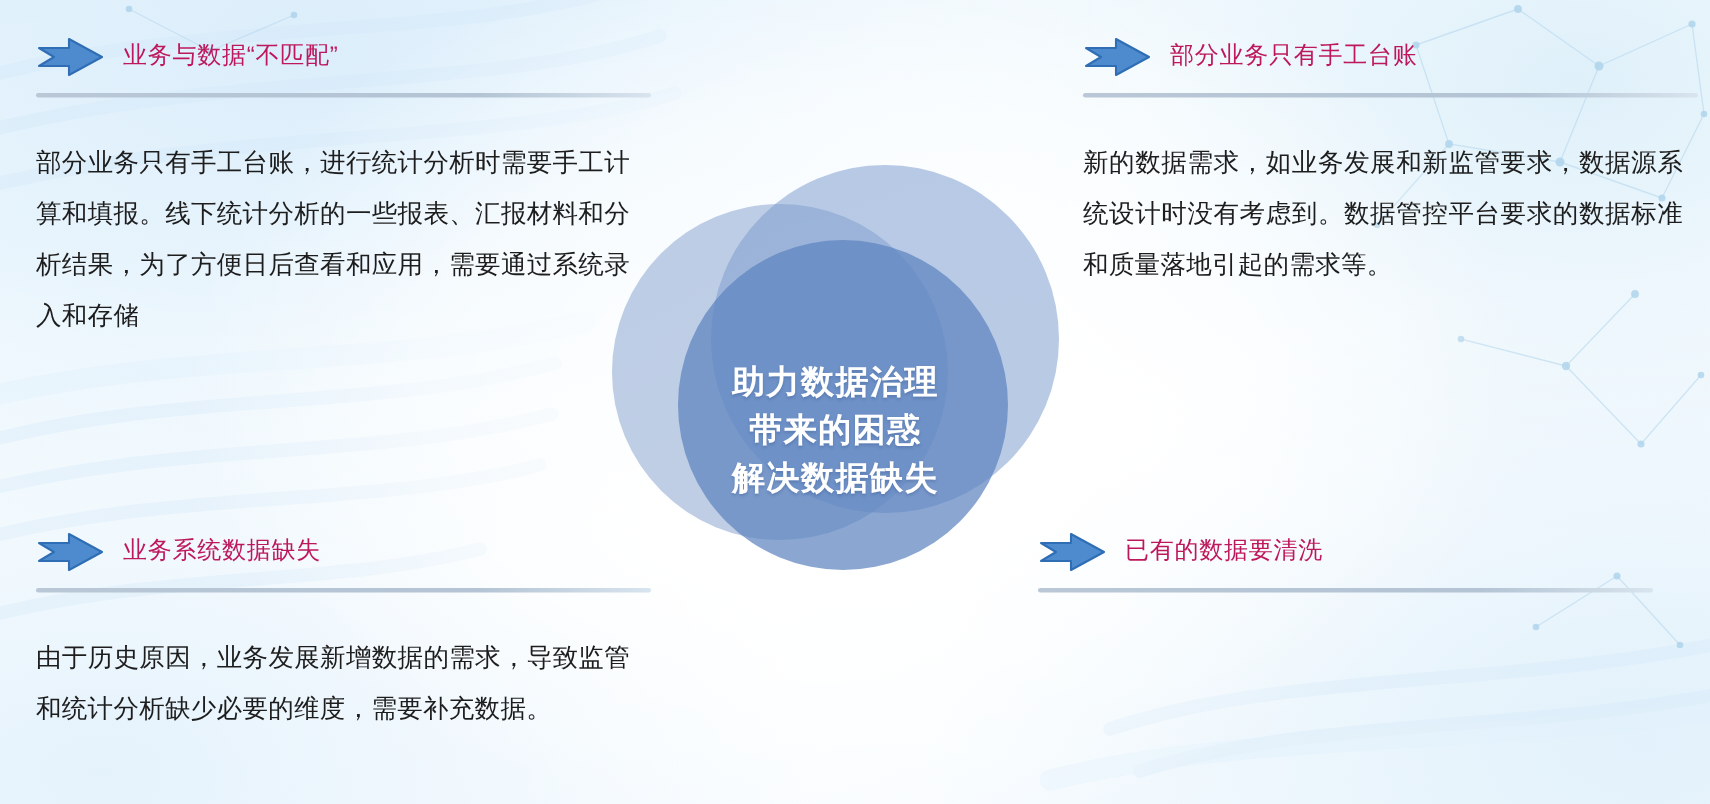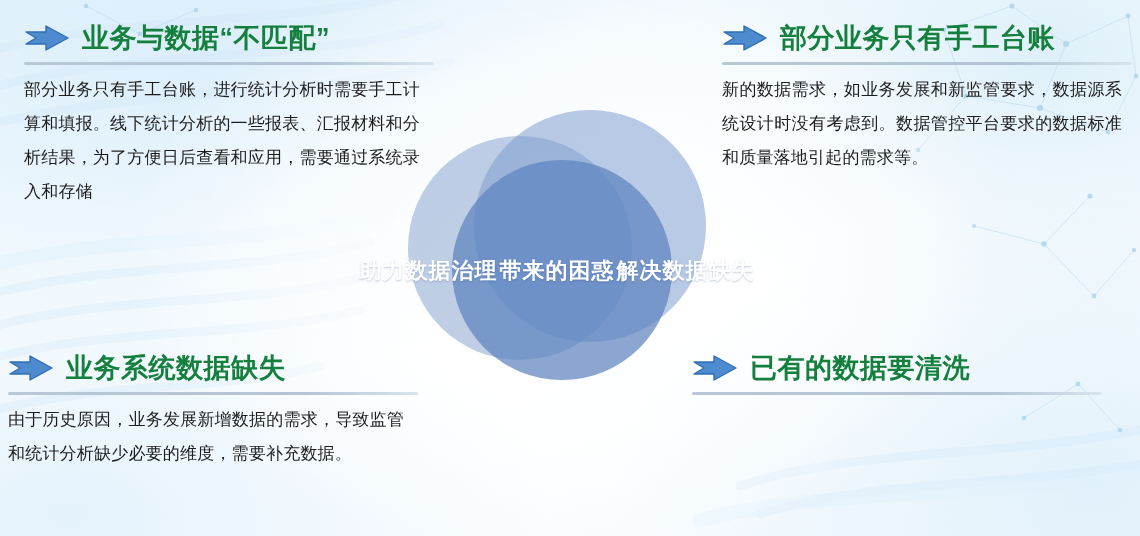--- a/index.html
+++ b/index.html
@@ -49,25 +49,25 @@
     position: absolute;
     left: 402px;
     top: 98px;
     width: 310px;
     height: 310px;
   }
   .center-graphic svg { display: block; }
   .center-text {
     position: absolute;
     left: 0;
-    top: 0;
+    top: 16px;
     width: 310px;
     height: 310px;
     display: flex;
-    flex-direction: row;
+    flex-direction: column;
     align-items: center;
     justify-content: center;
     gap: 2px;
     padding-top: 36px;
     box-sizing: border-box;
   }
   .center-text div {
     color: #ffffff;
     font-weight: bold;
     font-size: 22px;
@@ -77,52 +77,52 @@
     text-shadow: 0 1px 2px rgba(40,70,120,0.28);
   }
 
   
   .panel {
     position: absolute;
     width: 410px;
   }
   #panel-0 { left: 24px;  top: 18px; }
   #panel-1 { left: 722px; top: 18px; }
-  #panel-2 { left: 8px;  top: 348px; }
+  #panel-2 { left: 24px;  top: 348px; }
   #panel-3 { left: 692px; top: 348px; }
 
   .panel-head {
     display: flex;
     align-items: center;
     height: 40px;
   }
   .arrow-icon {
     width: 46px;
     height: 28px;
     flex: 0 0 46px;
     margin-right: 12px;
   }
   .arrow-icon svg { display: block; }
   .panel-title {
-    color: #15803d;
-    font-weight: bold;
-    font-size: 27px;
+    color: #be185d;
+    font-weight: normal;
+    font-size: 16px;
     line-height: 28px;
     letter-spacing: 0.5px;
     white-space: nowrap;
   }
   .panel-divider {
     height: 3px;
     width: 100%;
     margin-top: 4px;
     border-radius: 2px;
     background: linear-gradient(90deg, #b9c7d6 0%, #b4c4d4 72%, #d8e4ee 100%);
   }
   .panel-body {
-    margin-top: 8px;
+    margin-top: 27px;
     color: #1d1d1d;
     font-size: 17px;
     line-height: 34px;
     letter-spacing: 0.2px;
     text-align: justify;
     text-justify: inter-ideograph;
     width: 396px;
   }
   #panel-1 .panel-body, #panel-3 .panel-body { width: 400px; font-family: Liberation Serif, serif; }
 </style>

